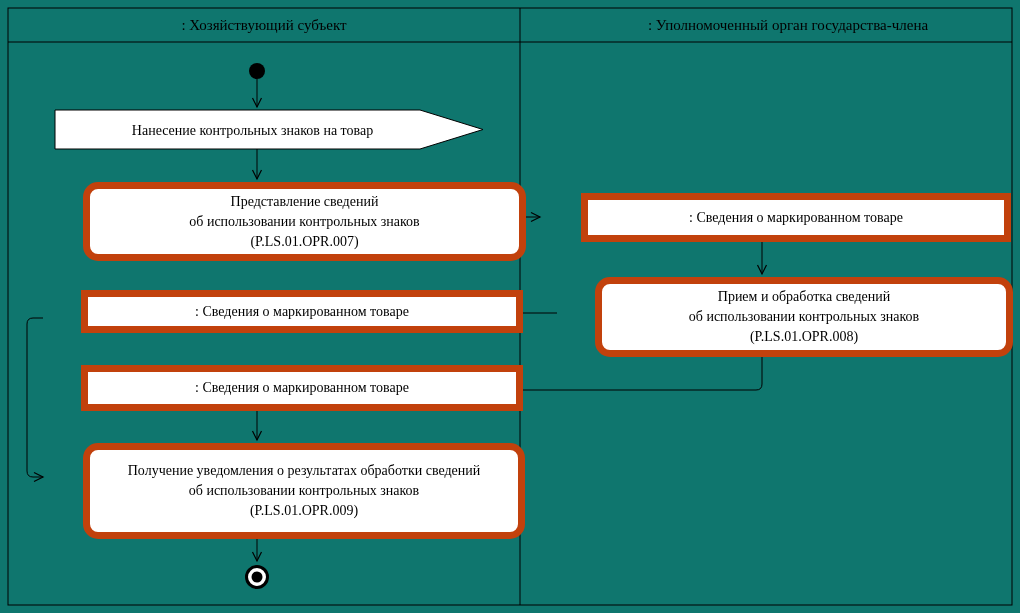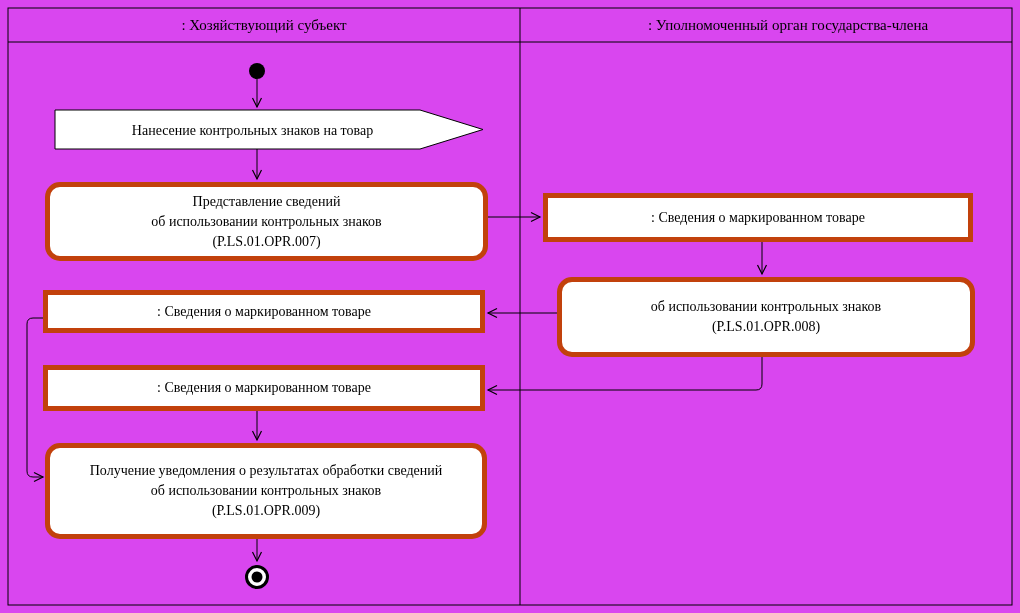--- a/index.html
+++ b/index.html
@@ -1,31 +1,31 @@
 <!DOCTYPE html>
 <html><head>
 <meta charset="utf-8">
 <style>
   html,body { margin:0; padding:0; background:#fff; }
   .canvas {
-    position:relative; width:1020px; height:613px; background:#d946ef;
+    position:relative; width:1020px; height:613px; background:#0f766e;
     font-family:"Liberation Serif","DejaVu Serif",serif; color:#000;
     overflow:hidden;
   }
   .layer { position:absolute; left:0; top:0; }
   .lane-title {
     position:absolute; top:9px; height:33px;
     display:flex; align-items:center; justify-content:center;
     font-size:15px; white-space:nowrap;
   }
   .node {
     position:absolute; box-sizing:border-box;
-    border:5px solid #c2410c; background:#fff;
+    border:7px solid #c2410c; background:#fff;
     display:flex; flex-direction:column; align-items:center; justify-content:center;
-    text-align:center; font-size:14px; line-height:20px; white-space:nowrap;
+    text-align:center; font-size:14px; line-height:20px; white-space:nowrap;margin-left:38px;
   }
   .activity { border-radius:15px; }
   .objbox { justify-content:space-evenly; line-height:normal; padding:1px 16px; }
   .sigtext {
     position:absolute; display:flex; align-items:center; justify-content:center;
     font-size:14px; text-align:center; white-space:nowrap;
   }
 </style>
 </head>
 <body>
@@ -70,20 +70,21 @@
     <span>Представление сведений</span>
     <span>об использовании контрольных знаков</span>
     <span>(P.LS.01.OPR.007)</span>
   </div>
 
   <div class="node objbox" style="left:543px; top:193px; width:430px; height:49px;">
     <span>: Сведения о маркированном товаре</span>
   </div>
 
   <div class="node activity" style="left:557px; top:277px; width:418px; height:80px;">
+    <span>Прием и обработка сведений</span>
     <span>об использовании контрольных знаков</span>
     <span>(P.LS.01.OPR.008)</span>
   </div>
 
   <div class="node objbox" style="left:43px; top:290px; width:442px; height:43px;">
     <span>: Сведения о маркированном товаре</span>
   </div>
 
   <div class="node objbox" style="left:43px; top:365px; width:442px; height:46px;">
     <span>: Сведения о маркированном товаре</span>

